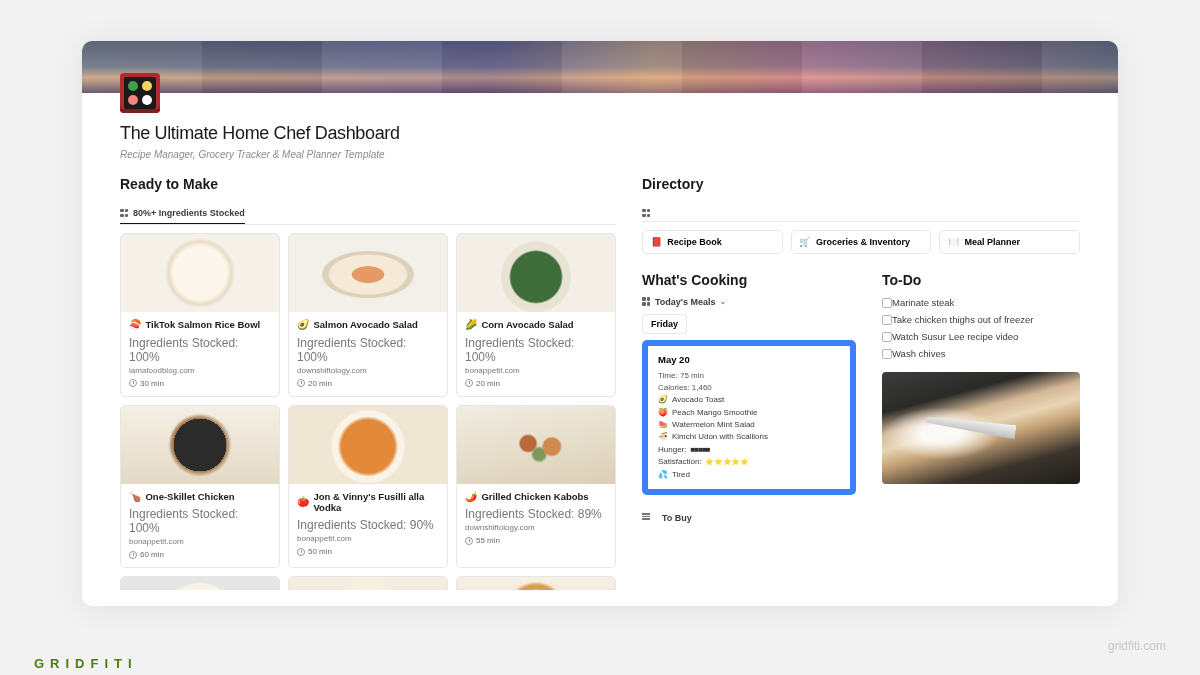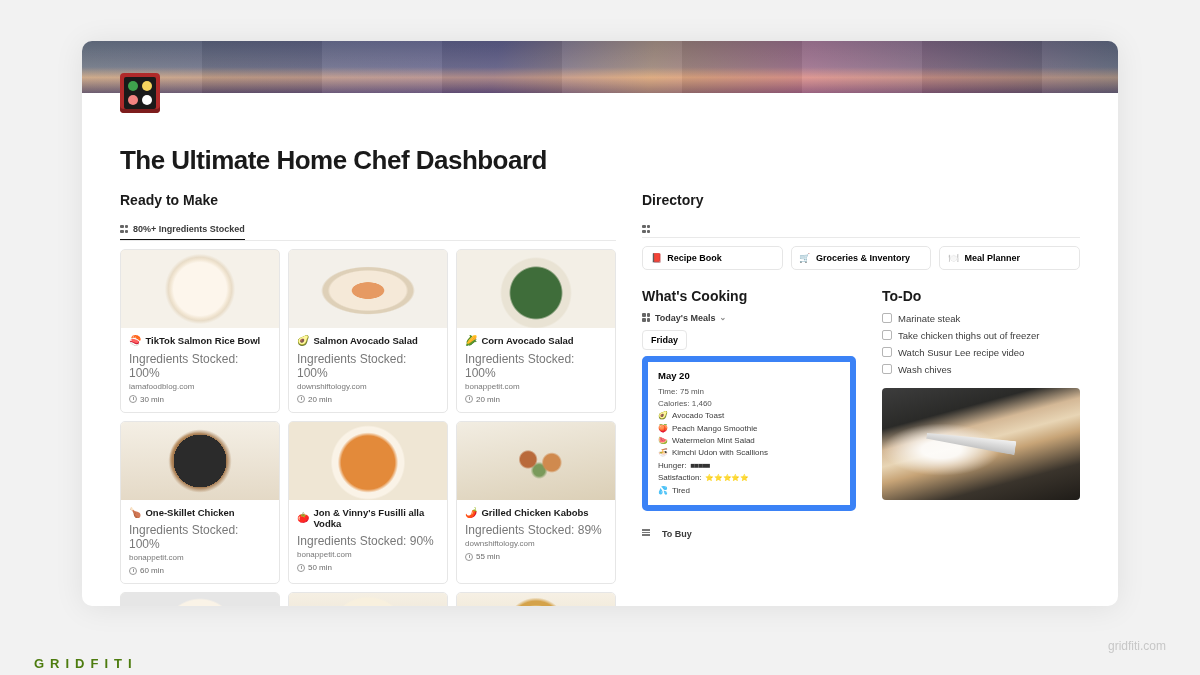--- a/index.html
+++ b/index.html
@@ -23,21 +23,21 @@
   .page-icon {
     width: 40px; height: 40px; border-radius: 4px; margin-top: -20px;
     background: #b02a2a; position: relative; box-shadow: inset 0 -4px 0 #7d1d1d;
   }
   .page-icon::before { content:""; position:absolute; inset:4px; background: #1a1a1a; border-radius: 2px; }
   .page-icon span { position:absolute; border-radius:50%; }
   .page-icon .d1 { top:8px; left:8px; width:10px; height:10px; background:#3fa34d; }
   .page-icon .d2 { top:8px; left:22px; width:10px; height:10px; background:#f4d35e; }
   .page-icon .d3 { top:22px; left:8px; width:10px; height:10px; background:#f28482; }
   .page-icon .d4 { top:22px; left:22px; width:10px; height:10px; background:#fff; }
-  h1.page-title { font-size: 26px; font-weight: 700; color:#1a1a1a; margin-top: 32px; letter-spacing: -0.02em; }
+  h1.page-title { font-size: 18px; font-weight: 400; color:#1a1a1a; margin-top: 10px; letter-spacing: -0.02em; }
   .subtitle { font-size: 10px; color:#8b8b8b; font-style: italic; margin-top: 5px; }
   .columns { display: flex; gap: 26px; margin-top: 16px; }
   .left { flex: 0 0 496px; }
   .right { flex: 1; display: flex; gap: 26px; }
   .right-a { flex: 1; }
   .right-b { flex: 0 0 198px; }
   h2.section { font-size: 14px; font-weight: 700; color:#1a1a1a; margin-bottom: 6px; }
   .view-tab {
     display: inline-flex; align-items: center; gap: 4px; font-size: 9px; font-weight: 600;
     color:#3a3a3a; padding: 4px 0 5px 0; border-bottom: 1.5px solid #111;
@@ -61,21 +61,21 @@
   
   .wc-view { font-size: 9px; font-weight:700; color:#3a3a3a; display:flex; align-items:center; gap:4px; padding: 3px 0 6px 0; }
   .day-label { border:1px solid #e6e6e6; border-radius:4px; padding:4px 8px; font-size:9px; font-weight:600; display:inline-block; margin-bottom:6px; }
   .meal-card { border:6px solid #3b82f6; border-radius:5px; padding:8px 10px; }
   .meal-date { font-size:9.5px; font-weight:700; margin-bottom:5px; }
   .meal-line { font-size:8px; color:#555; line-height:1.55; }
   .meal-item { font-size:8px; color:#3a3a3a; line-height:1.55; display:flex; align-items:center; gap:4px; }
   .meal-item .sq { color:#333; letter-spacing: -1px; }
   .tobuy { font-size:9px; font-weight:600; color:#3a3a3a; margin-top:18px; display:flex; align-items:flex-start; gap:12px; }
   
-  .todo-item { display:flex; align-items:flex-start; gap:6px; font-size:9.5px; color:#3c3c3c; padding:3px 0; cursor:pointer; }
+  .todo-item { display:flex; align-items:flex-end; font-size:9.5px; color:#3c3c3c; padding:3px 0; cursor:pointer; }
   .todo-box { width:10px; height:10px; border:1.3px solid #b5b5b5; border-radius:2px; flex-shrink:0; }
   .knife-img {
     margin-top:10px; height:112px; border-radius:4px;
     background:
       radial-gradient(ellipse at 30% 55%, rgba(255,255,255,0.9) 0 10%, transparent 30%),
       linear-gradient(165deg, #3d3d3d 0%, #2a2a28 25%, #d4b896 38%, #e8d5b5 48%, #c7a477 58%, #3a342c 78%, #1f1c18 100%);
     position:relative; overflow:hidden;
   }
   .knife-img::after{ content:""; position:absolute; left:22%; top:42%; width:90px; height:14px;
      background: linear-gradient(180deg,#f2f2f2,#bdbdbd); transform: rotate(8deg);
@@ -121,20 +121,21 @@
 <div class="browser-frame">
   <div class="cover"></div>
   <div class="content">
     <div class="page-icon">
       <span class="d1"></span>
         <span class="d2"></span>
         <span class="d3"></span>
         <span class="d4"></span>
     </div>
     <h1 class="page-title">The Ultimate Home Chef Dashboard</h1>
+    <div class="subtitle">Recipe Manager, Grocery Tracker &amp; Meal Planner Template</div>
 
     <div class="columns">
 
       <div class="left">
         <h2 class="section">Ready to Make</h2>
         <div class="tab-row">
           <span class="view-tab">
             <span class="view-icon">
                 <i></i>
                 <i></i>

